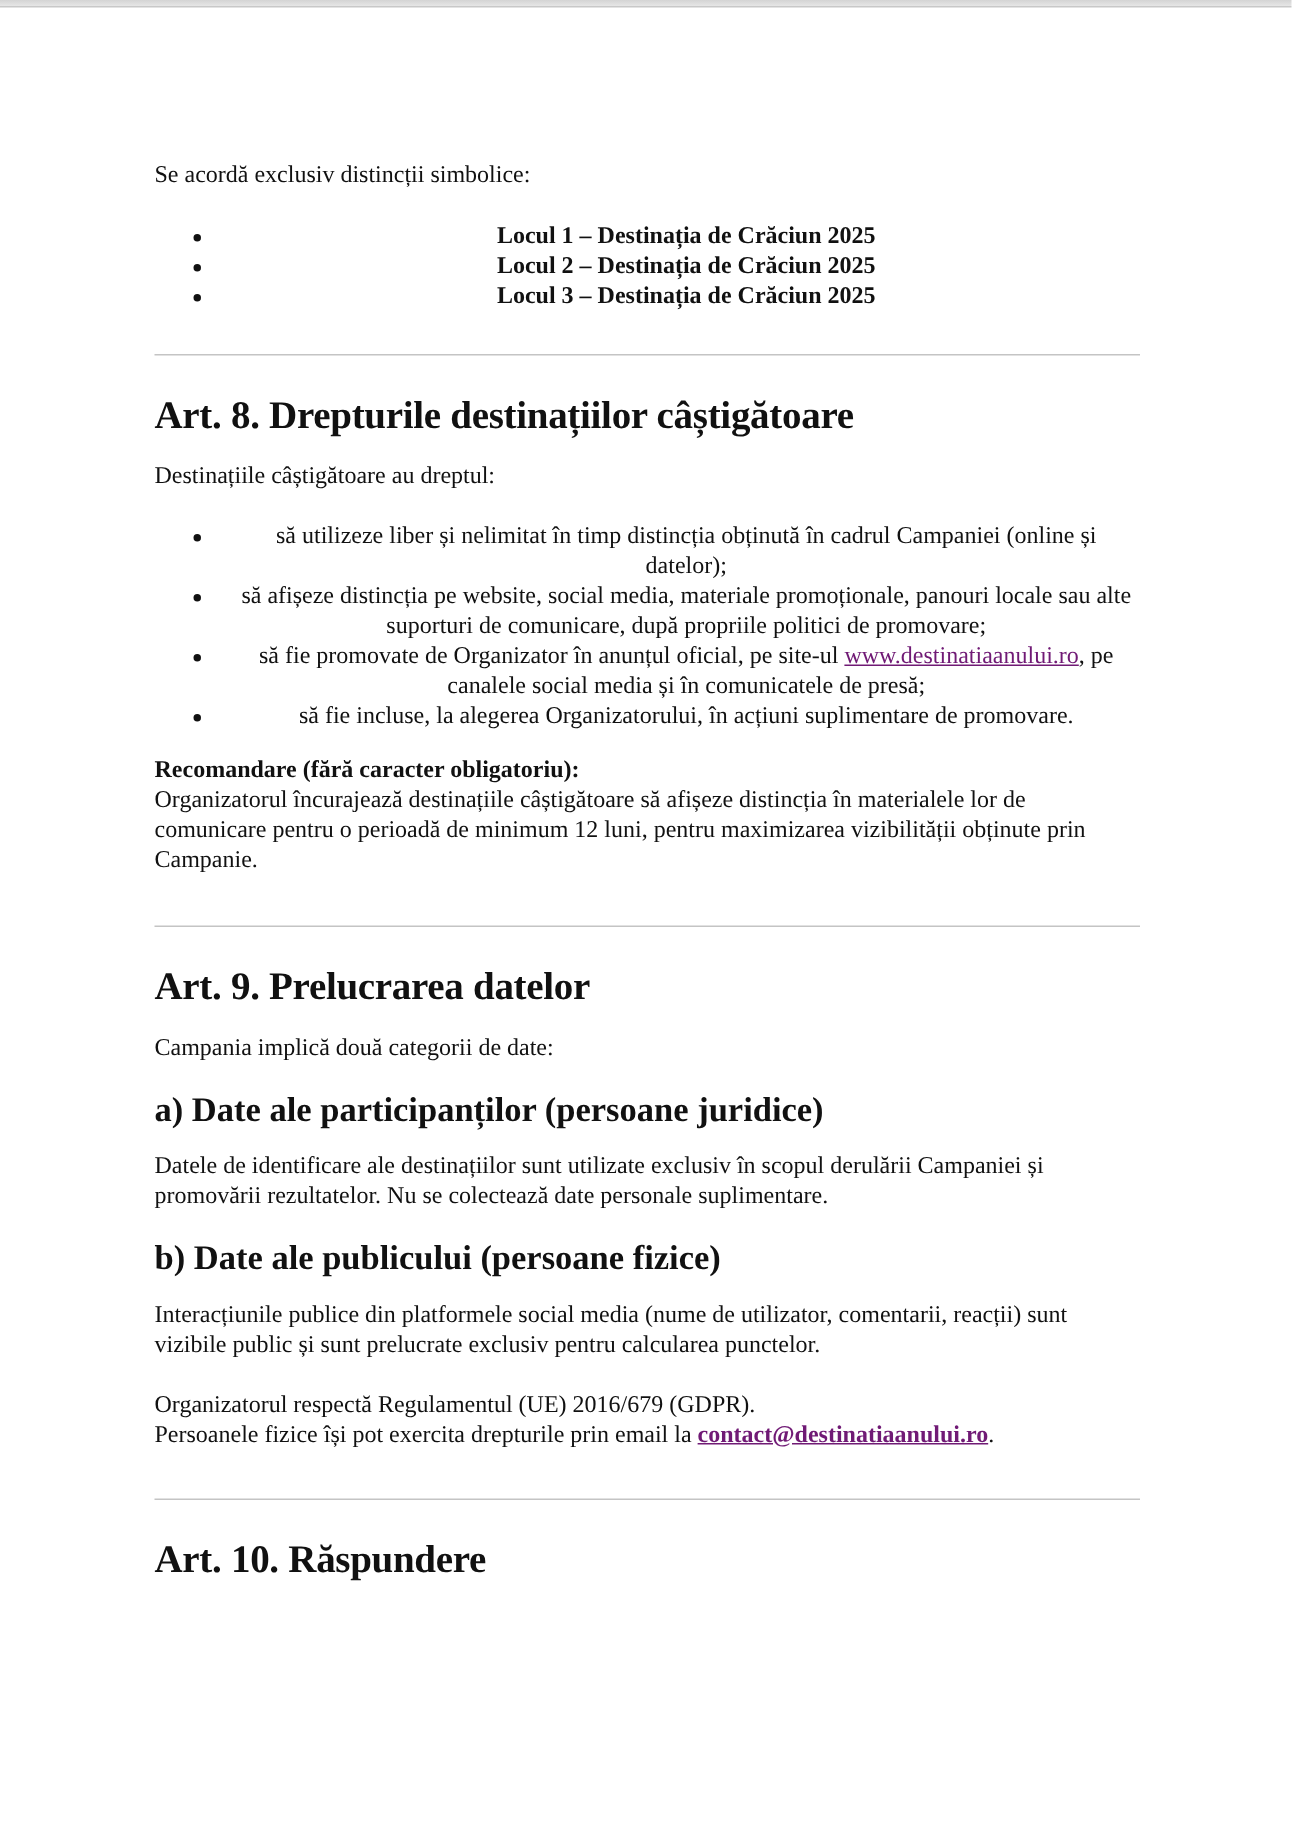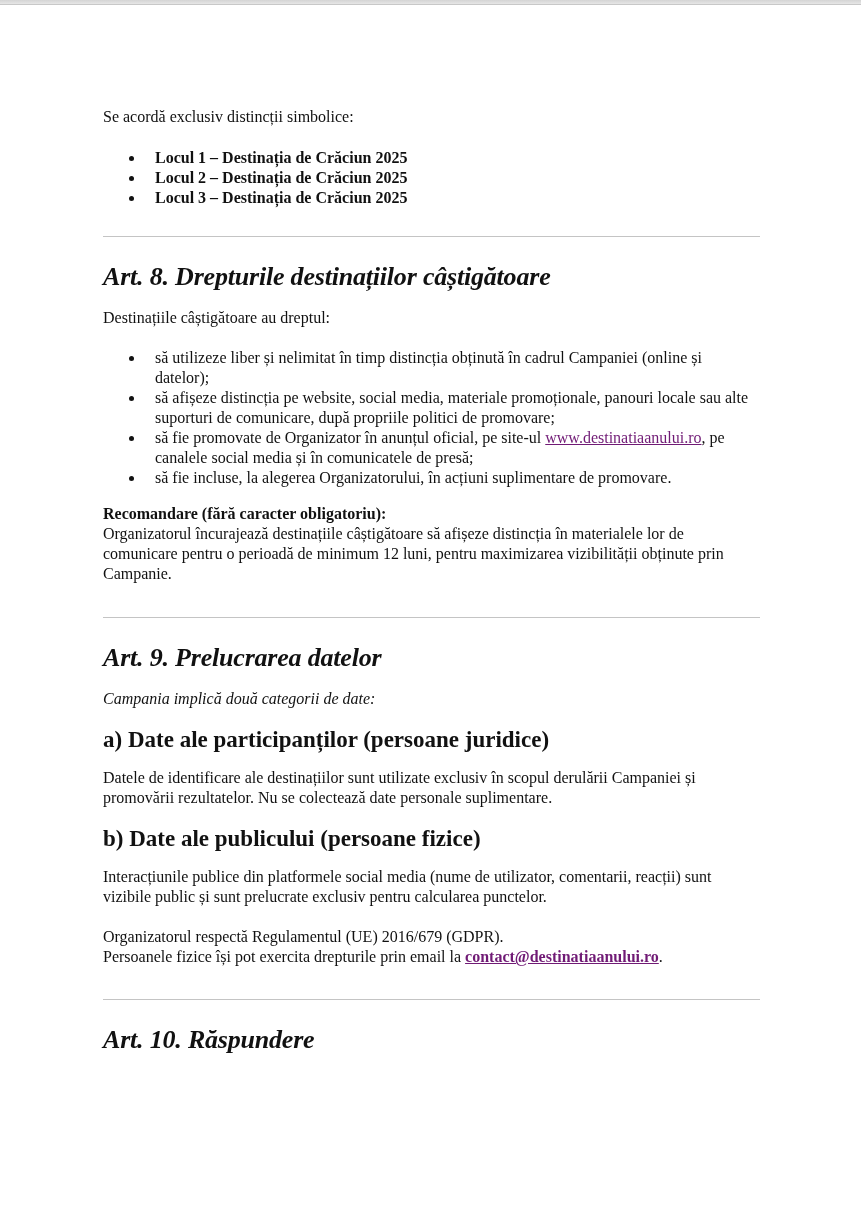--- a/index.html
+++ b/index.html
@@ -31,20 +31,21 @@
       line-height: 20px;
     }
     p { margin: 0; }
     ul {
       margin: 0;
       padding-left: 52px;
       list-style: none;
     }
     ul li {
       position: relative;
+      text-align: center;
     }
     ul li::before {
       content: "";
       position: absolute;
       left: -26px;
       top: 8px;
       width: 5px;
       height: 5px;
       border-radius: 50%;
       background: #111;
@@ -54,21 +55,20 @@
       border-top: 1px solid #c4c4c4;
       margin: 0;
       height: 0;
     }
     h2 {
       font-size: 26px;
       line-height: 30px;
       font-weight: bold;
       margin: 0;
       letter-spacing: -0.2px;
-      font-style: italic;
     }
     h3 {
       font-size: 23px;
       line-height: 22px;
       font-weight: bold;
       margin: 0;
     }
     a.link {
       color: #701a75;
       text-decoration: underline;
@@ -103,21 +103,21 @@
     <li>să fie incluse, la alegerea Organizatorului, în acțiuni suplimentare de promovare.</li>
   </ul>
 
   <p style="margin-top:16px;"><b>Recomandare (fără caracter obligatoriu):</b></p>
   <p>Organizatorul încurajează destinațiile câștigătoare să afișeze distincția în materialele lor de comunicare pentru o perioadă de minimum 12 luni, pentru maximizarea vizibilității obținute prin Campanie.</p>
 
   <hr class="sep" style="margin-top:33px;">
 
   <h2 style="margin-top:25px;">Art. 9. Prelucrarea datelor</h2>
 
-  <p style="margin-top:16px;font-style:italic;">Campania implică două categorii de date:</p>
+  <p style="margin-top:16px;">Campania implică două categorii de date:</p>
 
   <h3 style="margin-top:20px;">a) Date ale participanților (persoane juridice)</h3>
 
   <p style="margin-top:17px;">Datele de identificare ale destinațiilor sunt utilizate exclusiv în scopul derulării Campaniei și promovării rezultatelor. Nu se colectează date personale suplimentare.</p>
 
   <h3 style="margin-top:20px;">b) Date ale publicului (persoane fizice)</h3>
 
   <p style="margin-top:17px;">Interacțiunile publice din platformele social media (nume de utilizator, comentarii, reacții) sunt vizibile public și sunt prelucrate exclusiv pentru calcularea punctelor.</p>
 
   <p style="margin-top:20px;">Organizatorul respectă Regulamentul (UE) 2016/679 (GDPR).</p>

